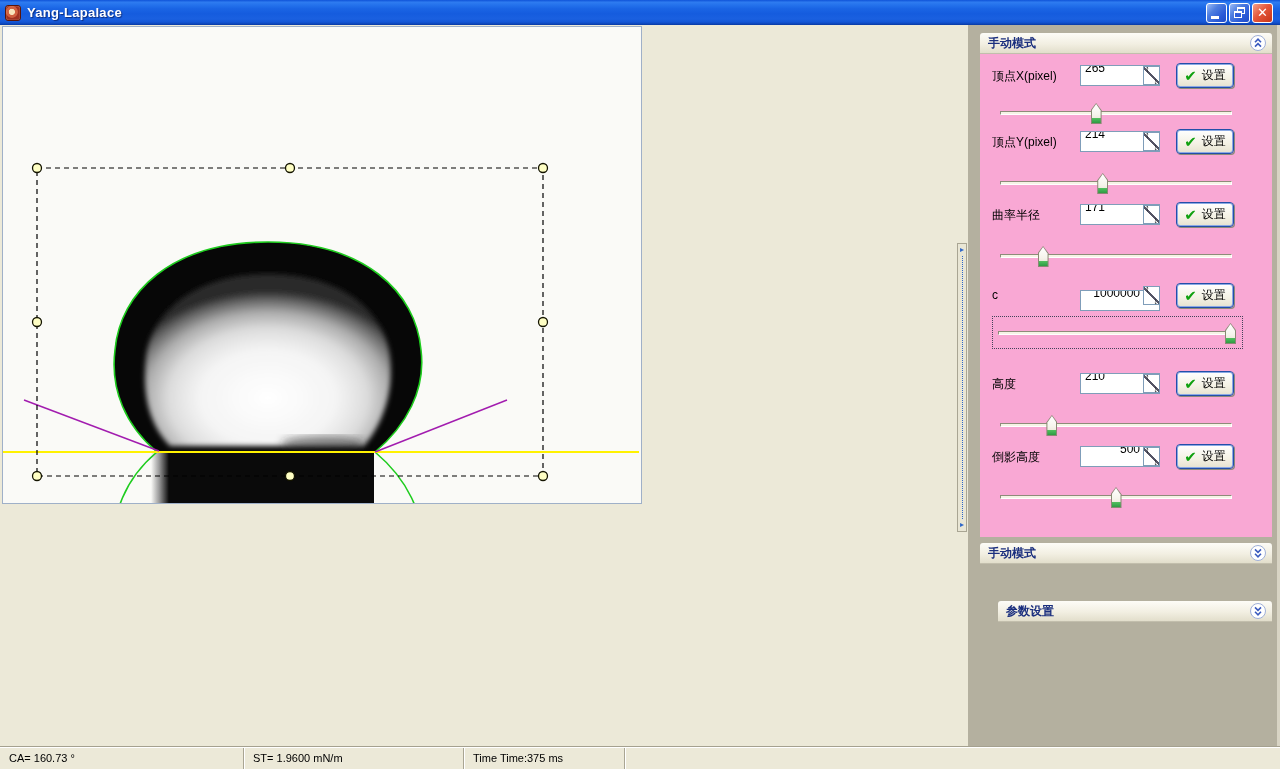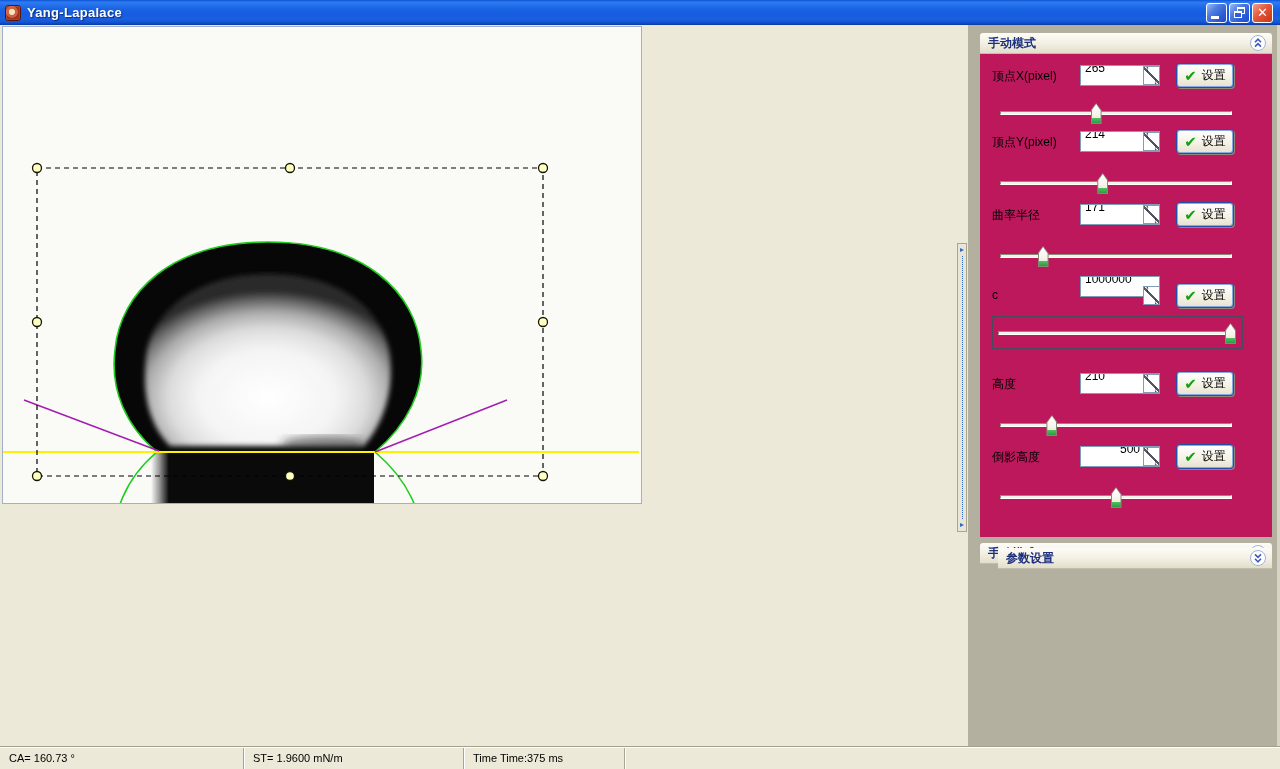--- a/index.html
+++ b/index.html
@@ -51,21 +51,21 @@
   .group-header{
     position:relative; height:21px; line-height:21px; padding-left:8px;
     background:linear-gradient(180deg,#FDFCF7 0%,#F2EFE2 55%,#E2DECB 100%);
     border-radius:3px 3px 0 0; border-bottom:1px solid #C2BEAC;
     font-weight:bold; font-size:12px; color:#1B2F7E;
   }
   .chev-btn{
     position:absolute; right:6px; top:2px; width:16px; height:16px; border-radius:50%;
     background:#fff; border:1px solid #A0B0D8; display:flex; align-items:center; justify-content:center;
   }
-  .group-body{ position:relative; height:483px; background:#be185d; }
+  .group-body{ position:relative; height:483px; background:#f9a8d4; }
 
   .row-label{ position:absolute; left:12px; font-size:12px; color:#000; }
   .num-input{
     position:absolute; left:100px; width:80px; height:21px;
     border:1px solid #7F9DB9; background:#fff; font-family:"Liberation Sans","DejaVu Sans",sans-serif;
     font-size:12px; padding:0 19px 16px 4px; color:#000;
   }
   .spinbox{
     position:absolute; left:163px; width:17px; height:19px; background:#fff;
     border:1px solid #7F9DB9;
@@ -246,21 +246,21 @@
           <span>设置</span>
         </div>
       <div class="slider" style="top:192px;">
           <div class="groove"></div>
           <div class="thumb" style="left: calc(17% - 1.87px);">
             <div class="fill"></div>
           </div>
         </div>
 
       <div class="row-label" style="top:234px;">c</div>
-      <input class="num-input" style="top: 222px;" value="1000000">
+      <input class="num-input" style="top: 236px; text-align: right;" value="1000000">
       <span class="spinbox" style="top:232px;">
           <span class="up">↑</span>
           <span class="dn">↓</span>
         </span>
       <div class="set-btn" style="top:229px;">
           <span class="check">✔</span>
           <span>设置</span>
         </div>
       <div class="focus-rect" style="top:262px;"></div>
       <div class="slider wide" style="top:269px;">
@@ -313,21 +313,21 @@
         <svg width="10" height="12" viewBox="0 0 10 12">
             <g fill="none" stroke="#3B5BBF" stroke-width="1.6">
               <path d="M2 2.4 L5 5.4 L8 2.4"></path>
               <path d="M2 6.8 L5 9.8 L8 6.8"></path>
             </g>
           </svg>
       </span>
     </div>
   </div>
 
-  <div class="group" style="top:523px;padding-left:18px;">
+  <div class="group" style="top:576px;padding-left:18px;">
     <div class="group-header">
       <span>参数设置</span>
       <span class="chev-btn">
         <svg width="10" height="12" viewBox="0 0 10 12">
             <g fill="none" stroke="#3B5BBF" stroke-width="1.6">
               <path d="M2 2.4 L5 5.4 L8 2.4"></path>
               <path d="M2 6.8 L5 9.8 L8 6.8"></path>
             </g>
           </svg>
       </span>

